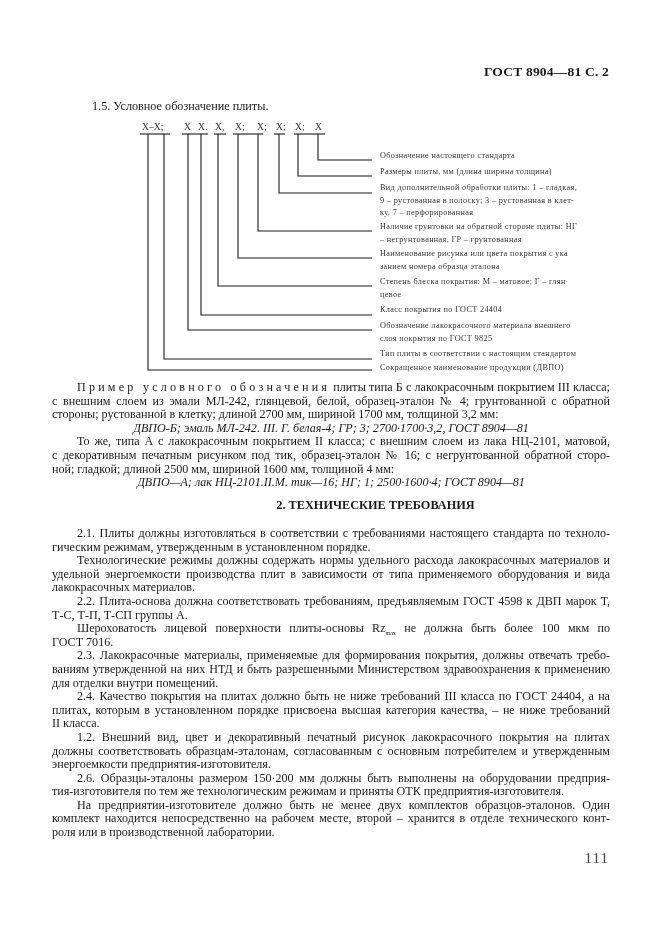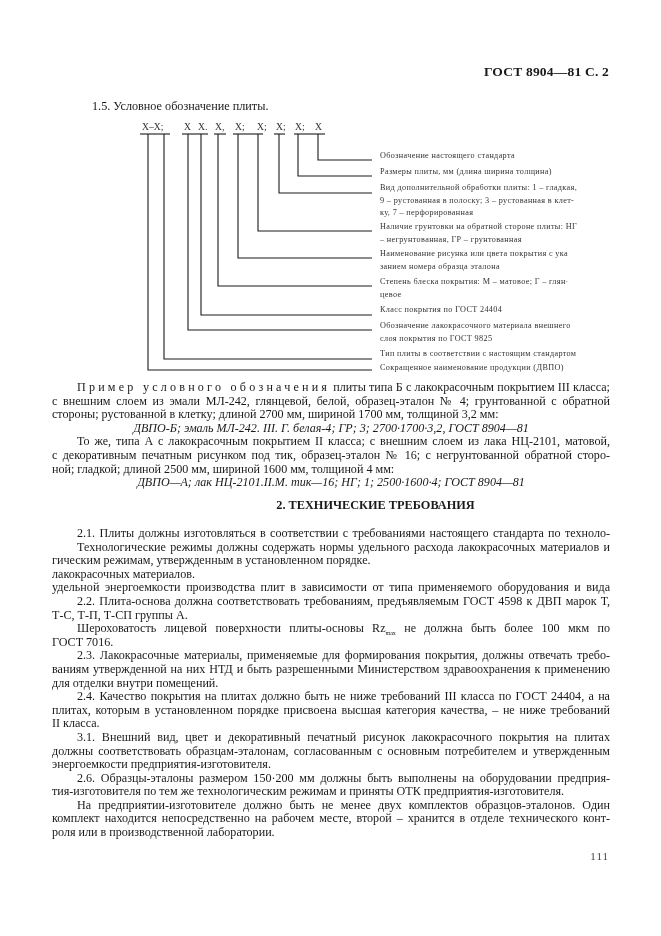--- a/index.html
+++ b/index.html
@@ -12,21 +12,21 @@
   .code { position: absolute; top: 121px; font-size: 9.6px; color: #333; }
   .lbl { position: absolute; left: 380px; font-size: 8.2px; color: #333; letter-spacing: 0.35px; line-height: 12.5px; white-space: nowrap; }
   .body-text { position: absolute; left: 52px; width: 558px; font-size: 12.1px; line-height: 13.6px; }
   .line { display: block; white-space: nowrap; text-align: justify; text-align-last: justify; height: 13.6px; }
   .line.last { text-align-last: left; }
   .ind { padding-left: 25px; }
   .center { text-align: right; text-align-last: center; }
   .ital { font-style: italic; }
   .spaced { letter-spacing: 3.2px; }
   .sect-title { position: absolute; top: 498px; left: 0; width: 661px; text-align: center; font-weight: bold; font-size: 12.3px; padding-left: 45px; }
-  .pagenum { top: 850px; right: 52px; font-size: 11px; color: #444; letter-spacing: 1px; }
+  .pagenum { top: 850px; right: 52px; font-size: 15px; color: #444; letter-spacing: 1px; }
   sub.rz { font-size: 6px; }
 </style>
 </head>
 <body>
 
 <div class="abs header">ГОСТ 8904—81 С. 2</div>
 
 <div class="abs sec15">1.5. Условное обозначение плиты.</div>
 
 <div class="diagram">
@@ -109,35 +109,35 @@
   <span class="line ind">То же, типа А с лакокрасочным покрытием II класса; с внешним слоем из лака НЦ-2101, матовой,</span>
   <span class="line">с декоративным печатным рисунком под тик, образец-эталон № 16; с негрунтованной обратной сторо-</span>
   <span class="line last">ной; гладкой; длиной 2500 мм, шириной 1600 мм, толщиной 4 мм:</span>
   <span class="line center ital">ДВПО—А; лак НЦ-2101.II.М. тик—16; НГ; 1; 2500·1600·4; ГОСТ 8904—81</span>
 </div>
 
 <div class="sect-title">2. ТЕХНИЧЕСКИЕ ТРЕБОВАНИЯ</div>
 
 <div class="body-text" id="sec2" style="top:527px">
     <span class="line ind">2.1. Плиты должны изготовляться в соответствии с требованиями настоящего стандарта по техноло-</span>
+    <span class="line last">гическим режимам, утвержденным в установленном порядке.</span>
     <span class="line ind">Технологические режимы должны содержать нормы удельного расхода лакокрасочных материалов и</span>
-    <span class="line last">гическим режимам, утвержденным в установленном порядке.</span>
+    <span class="line">удельной энергоемкости производства плит в зависимости от типа применяемого оборудования и вида</span>
     <span class="line last">лакокрасочных материалов.</span>
-    <span class="line">удельной энергоемкости производства плит в зависимости от типа применяемого оборудования и вида</span>
     <span class="line ind">2.2. Плита-основа должна соответствовать требованиям, предъявляемым ГОСТ 4598 к ДВП марок Т,</span>
     <span class="line last">Т-С, Т-П, Т-СП группы А.</span>
     <span class="line ind"><span>Шероховатость лицевой поверхности плиты-основы Rz</span><sub class="rz">max</sub><span> не должна быть более 100 мкм по</span></span>
     <span class="line last">ГОСТ 7016.</span>
     <span class="line ind">2.3. Лакокрасочные материалы, применяемые для формирования покрытия, должны отвечать требо-</span>
     <span class="line">ваниям утвержденной на них НТД и быть разрешенными Министерством здравоохранения к применению</span>
     <span class="line last">для отделки внутри помещений.</span>
     <span class="line ind">2.4. Качество покрытия на плитах должно быть не ниже требований III класса по ГОСТ 24404, а на</span>
     <span class="line">плитах, которым в установленном порядке присвоена высшая категория качества, – не ниже требований</span>
     <span class="line last">II класса.</span>
-    <span class="line ind">3.1. Внешний вид, цвет и декоративный печатный рисунок лакокрасочного покрытия на плитах</span>
+    <span class="line ind">1.2. Внешний вид, цвет и декоративный печатный рисунок лакокрасочного покрытия на плитах</span>
     <span class="line">должны соответствовать образцам-эталонам, согласованным с основным потребителем и утвержденным</span>
     <span class="line last">энергоемкости предприятия-изготовителя.</span>
     <span class="line ind">2.6. Образцы-эталоны размером 150·200 мм должны быть выполнены на оборудовании предприя-</span>
     <span class="line last">тия-изготовителя по тем же технологическим режимам и приняты ОТК предприятия-изготовителя.</span>
     <span class="line ind">На предприятии-изготовителе должно быть не менее двух комплектов образцов-эталонов. Один</span>
     <span class="line">комплект находится непосредственно на рабочем месте, второй – хранится в отделе технического конт-</span>
     <span class="line last">роля или в производственной лаборатории.</span>
   </div>
 
 <div class="abs pagenum">111</div>

